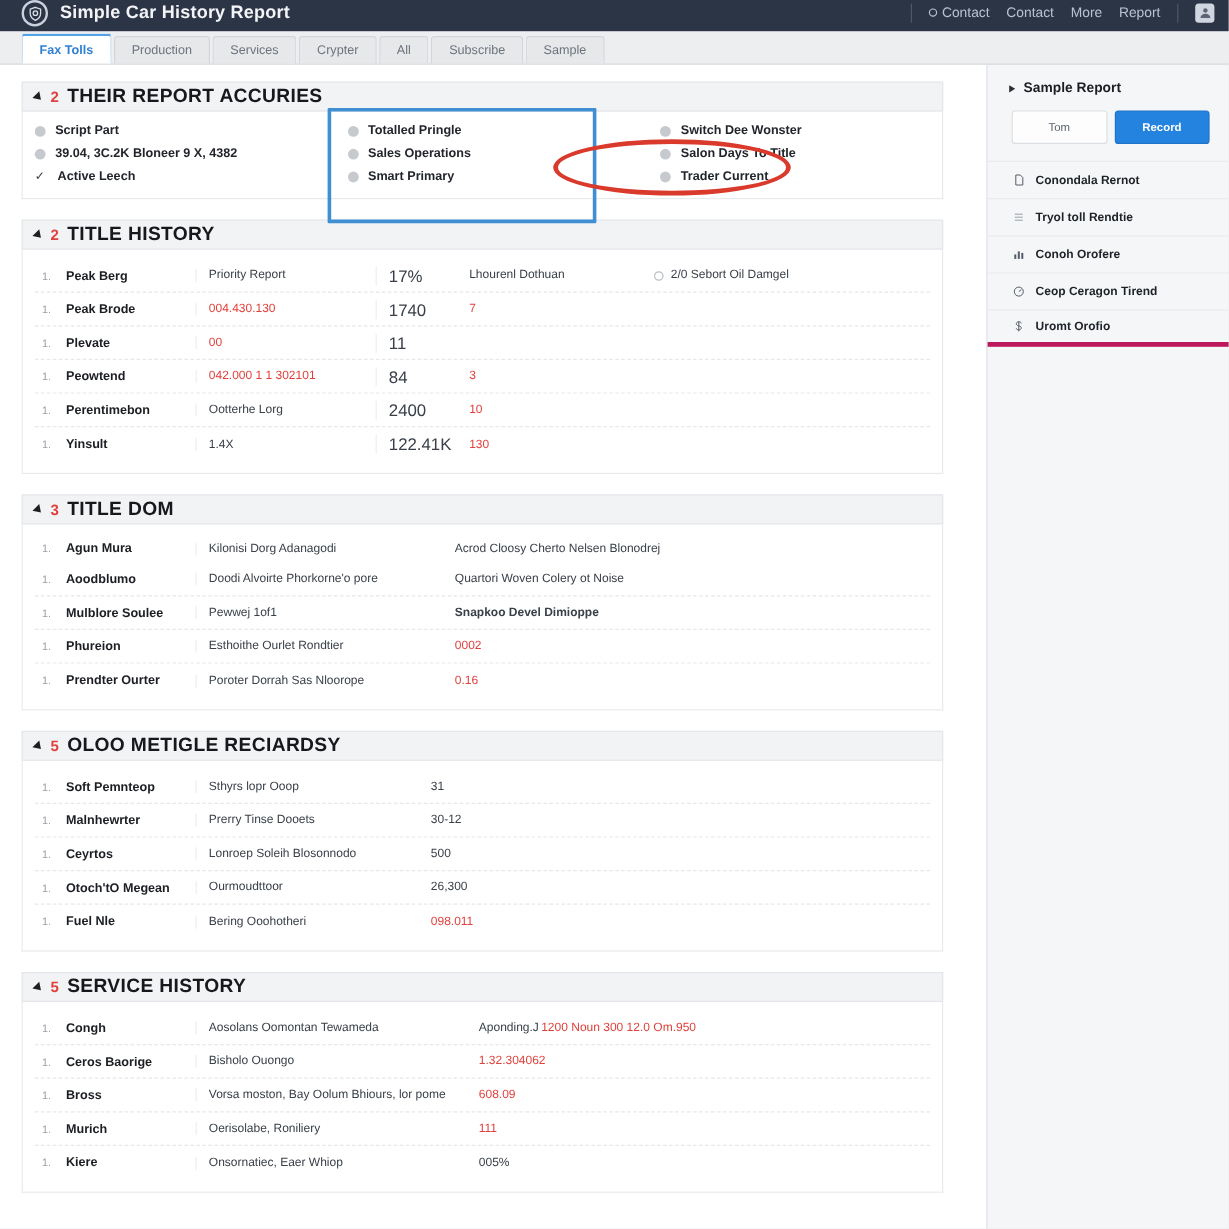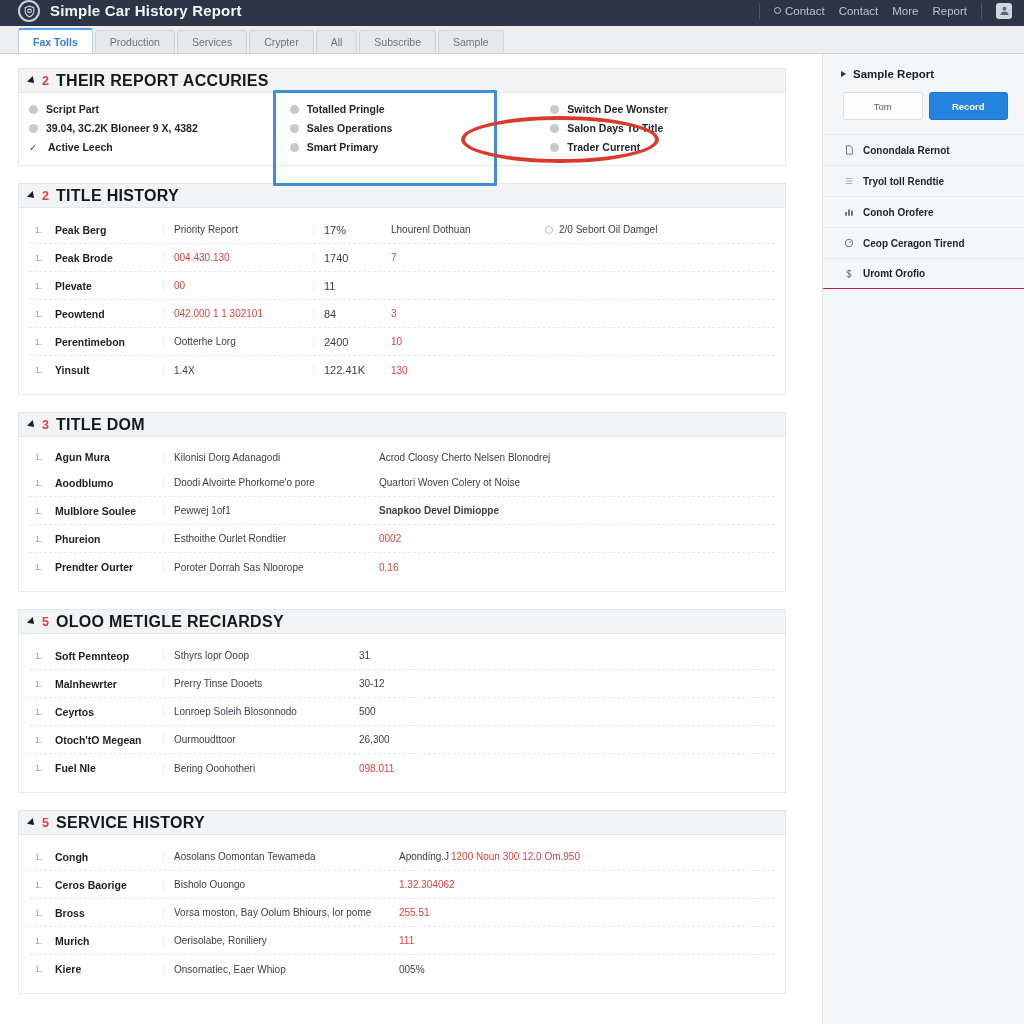--- a/index.html
+++ b/index.html
@@ -218,21 +218,21 @@
     width: 150px;
     font-size: 10px;
     color: #3a4049;
     flex: none;
     border-left: 1px solid #eceef1;
     padding-left: 10px;
     filter: blur(.55px);
   }
   .c-b {
     width: 72px;
-    font-size: 11px;
+    font-size: 14px;
     color: #3a4049;
     flex: none;
     border-left: 1px solid #eceef1;
     padding-left: 10px;
     filter: blur(.55px);
   }
   .c-c {
     width: 160px;
     font-size: 10px;
     color: #3a4049;
@@ -314,21 +314,21 @@
   .btn-ghost { background: #fdfdfd; border: 1px solid #dcdfe3; color: #5a616b; }
   .btn-primary { background: #2583e0; border: 1px solid #1f74c9; color: #ffffff; font-weight: 600; }
 
   .side-list { display: flex; flex-direction: column; }
   .side-item {
     display: flex; align-items: center; gap: 9px;
     padding: 0 12px 0 20px;
     height: 31px;
     border-top: 1px solid #eaebed;
   }
-  .side-item:last-child { border-bottom: 1px solid #be185d; }
+  .side-item:last-child { border-bottom: 4px solid #be185d; }
   .side-ico {
     width: 11px; height: 11px;
     flex: none;
     color: #535a64;
     font-size: 9px;
     line-height: 11px;
     display: flex; align-items: center; justify-content: center;
     filter: blur(.3px);
   }
   .side-label {
@@ -630,21 +630,21 @@
             <span class="c-idx">1.</span>
             <span class="c-label">Ceros Baorige</span>
             <span class="c-a c-wide2">Bisholo Ouongo</span>
             <span class="c-c red" style="width:278px;">1.32.304062</span>
           </div>
 
           <div class="row">
             <span class="c-idx">1.</span>
             <span class="c-label">Bross</span>
             <span class="c-a c-wide2">Vorsa moston, Bay Oolum Bhiours, lor pome</span>
-            <span class="c-c red" style="width:278px;">255.51</span>
+            <span class="c-c red" style="width:278px;">608.09</span>
           </div>
 
           <div class="row">
             <span class="c-idx">1.</span>
             <span class="c-label">Murich</span>
             <span class="c-a c-wide2">Oerisolabe, Roniliery</span>
             <span class="c-c red" style="width:278px;">111</span>
           </div>
 
           <div class="row">

